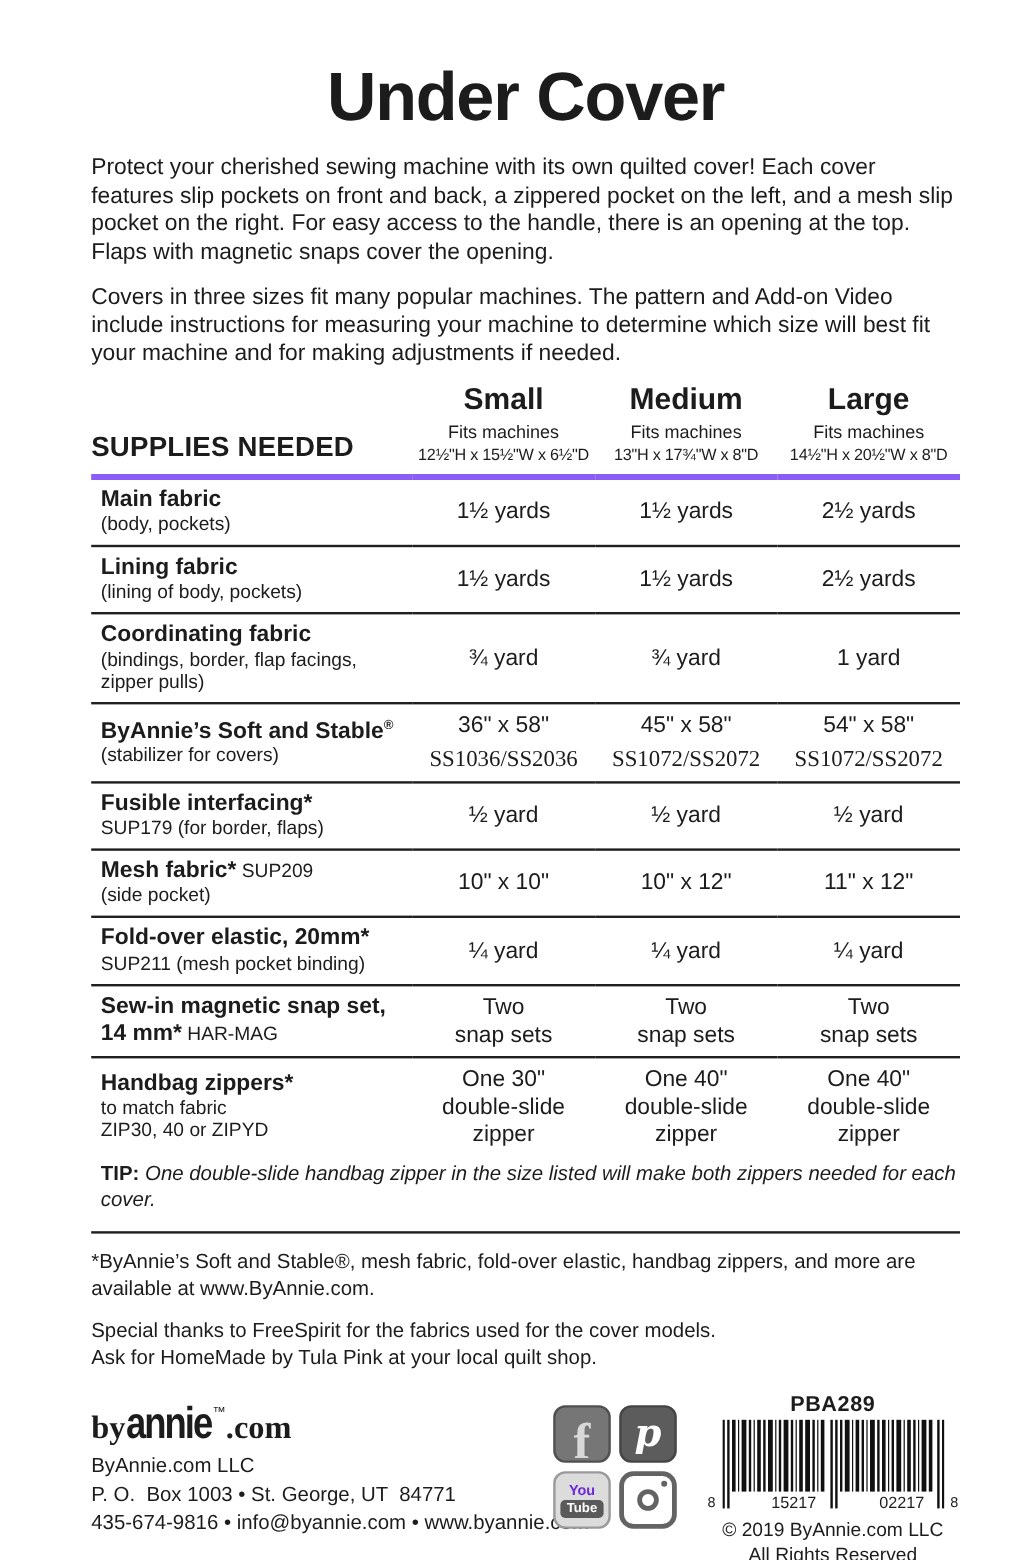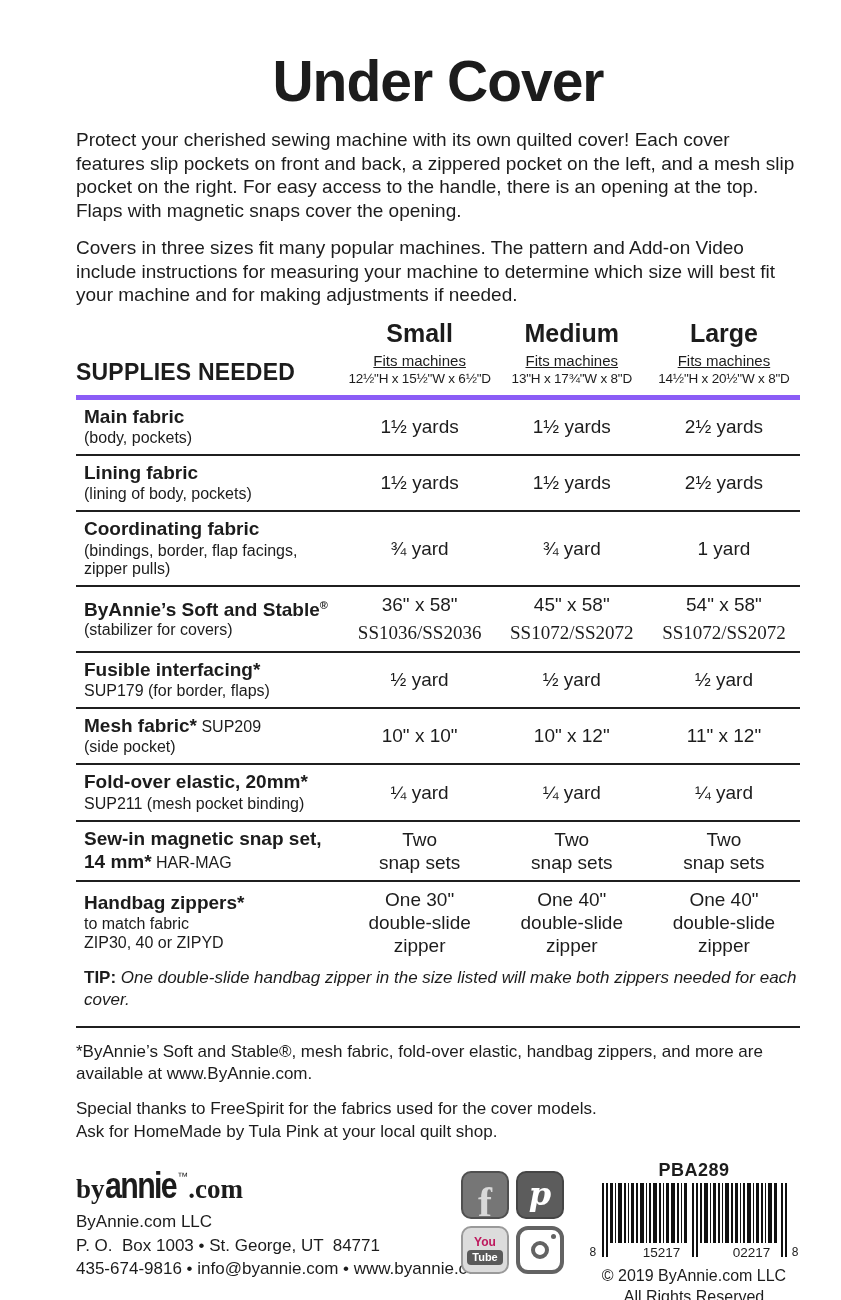--- a/index.html
+++ b/index.html
@@ -20,21 +20,21 @@
   .intro { font-size: 19px; line-height: 1.25; margin: 0 0 13px 0; }
 
   
   table.supplies { width: 100%; border-collapse: collapse; margin-top: 4px; }
   col.c-label { width: 255px; }
   col.c-size  { width: 145px; }
   thead th { border-bottom: 5px solid #8b5cf6; vertical-align: bottom; padding: 0 0 9px 0; font-weight: 400; }
   .supplies-heading { font-size: 23px; font-weight: 800; text-align: left; letter-spacing: 0.2px; padding-left: 0; }
   th.size-col { text-align: center; }
   .size-name { font-size: 25px; font-weight: 600; line-height: 1.1; }
-  .size-fits { font-size: 15px; margin-top: 4px; text-decoration: underline; }
+  .size-fits { font-size: 15px; margin-top: 4px; }
   .size-dims { font-size: 13.5px; margin-top: 2px; white-space: nowrap; letter-spacing: -0.2px; }
 
   tbody td { border-bottom: 2px solid #1f1f1f; padding: 6px 0; vertical-align: middle; }
   td.label-cell { padding-left: 8px; padding-right: 6px; }
   .row-label { font-size: 19px; font-weight: 700; line-height: 1.18; }
   .row-label sup { font-size: 11px; }
   .row-suffix { font-size: 16px; font-weight: 400; }
   .row-sub { font-size: 16px; font-weight: 400; line-height: 1.18; margin-top: 1px; }
   td.value-cell { text-align: center; font-size: 19px; line-height: 1.22; }
   .pre { white-space: pre-line; }
@@ -62,21 +62,21 @@
   .logo-com { font-family: "Liberation Serif", serif; font-weight: 700; font-size: 27px; }
   .addr-line { font-size: 17px; line-height: 1.38; white-space: pre; }
 
   .social-grid { display: grid; grid-template-columns: 48px 48px; grid-auto-rows: 48px; gap: 7px; margin: 4px 24px 0 6px; }
   .icon { width: 48px; height: 48px; border-radius: 10px; display: flex; align-items: center; justify-content: center; overflow: hidden; }
   .fb { background: #767676; border: 2px solid #505050; }
   .fb-f { font-family: "Liberation Serif", serif; font-weight: 700; font-size: 42px; color: #d8d8d8; line-height: 1; margin-top: 14px; }
   .pin { background: #5c5c5c; border: 2px solid #454545; }
   .pin-p { font-family: "DejaVu Serif", serif; font-weight: 700; font-style: italic; font-size: 32px; color: #fff; line-height: 1; margin-top: -2px; }
   .yt { background: #dcdcdc; border: 2px solid #9a9a9a; flex-direction: column; }
-  .yt-you { font-size: 12px; font-weight: 700; color: #be185d; line-height: 1.1; }
+  .yt-you { font-size: 12px; font-weight: 700; color: #6d28d9; line-height: 1.1; }
   .yt-tube { font-size: 11px; font-weight: 700; color: #fff; background: #5a5a5a; border-radius: 4px; padding: 1px 5px 2px; line-height: 1.1; margin-top: 1px; }
   .ig { background: #fff; border: 4px solid #636363; border-radius: 12px; position: relative; }
   .ig-lens { width: 18px; height: 18px; border: 4px solid #636363; border-radius: 50%; }
   .ig-dot { position: absolute; top: 4px; right: 4px; width: 5px; height: 5px; background: #636363; border-radius: 50%; }
 
   .right-col { width: 212px; margin-top: -30px; text-align: center; }
   .pba { font-size: 18px; font-weight: 700; letter-spacing: 0.5px; margin-top: 23px; }
   .barcode-wrap { position: relative; width: 209px; height: 76px; margin: 2px auto 0; padding: 0 12px; }
   .bc-digit { position: absolute; bottom: 1px; font-size: 12px; line-height: 1; }
   .bc-left { left: 0; }

